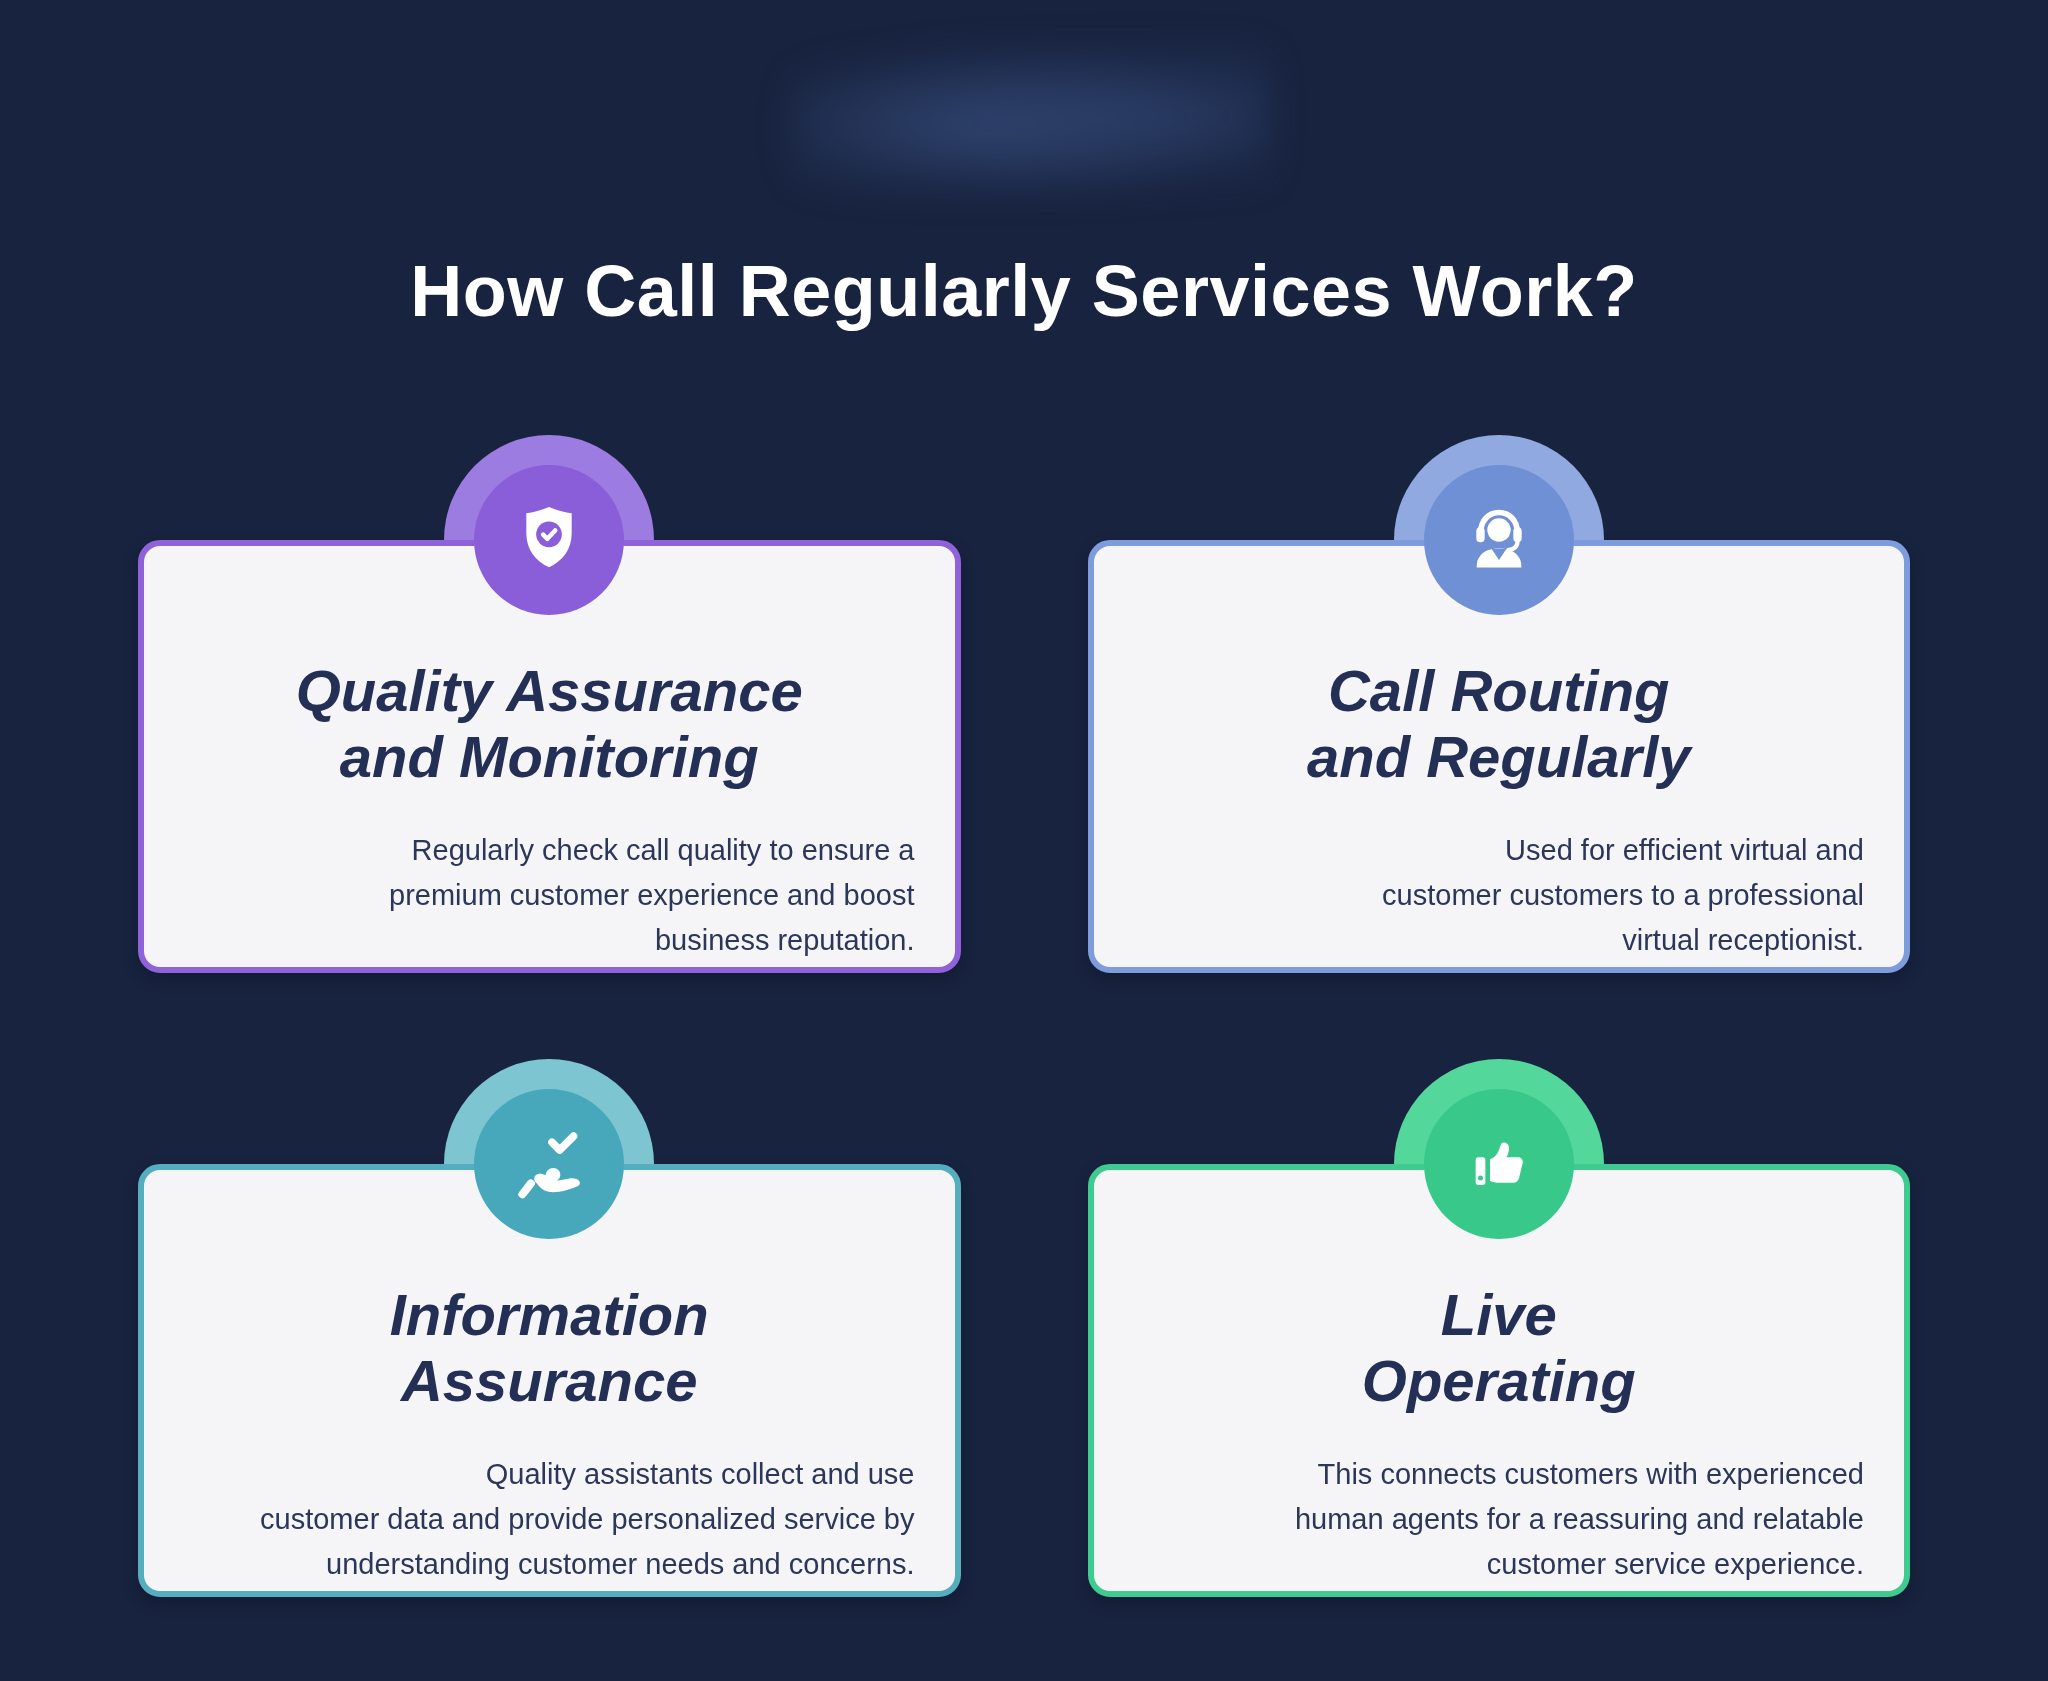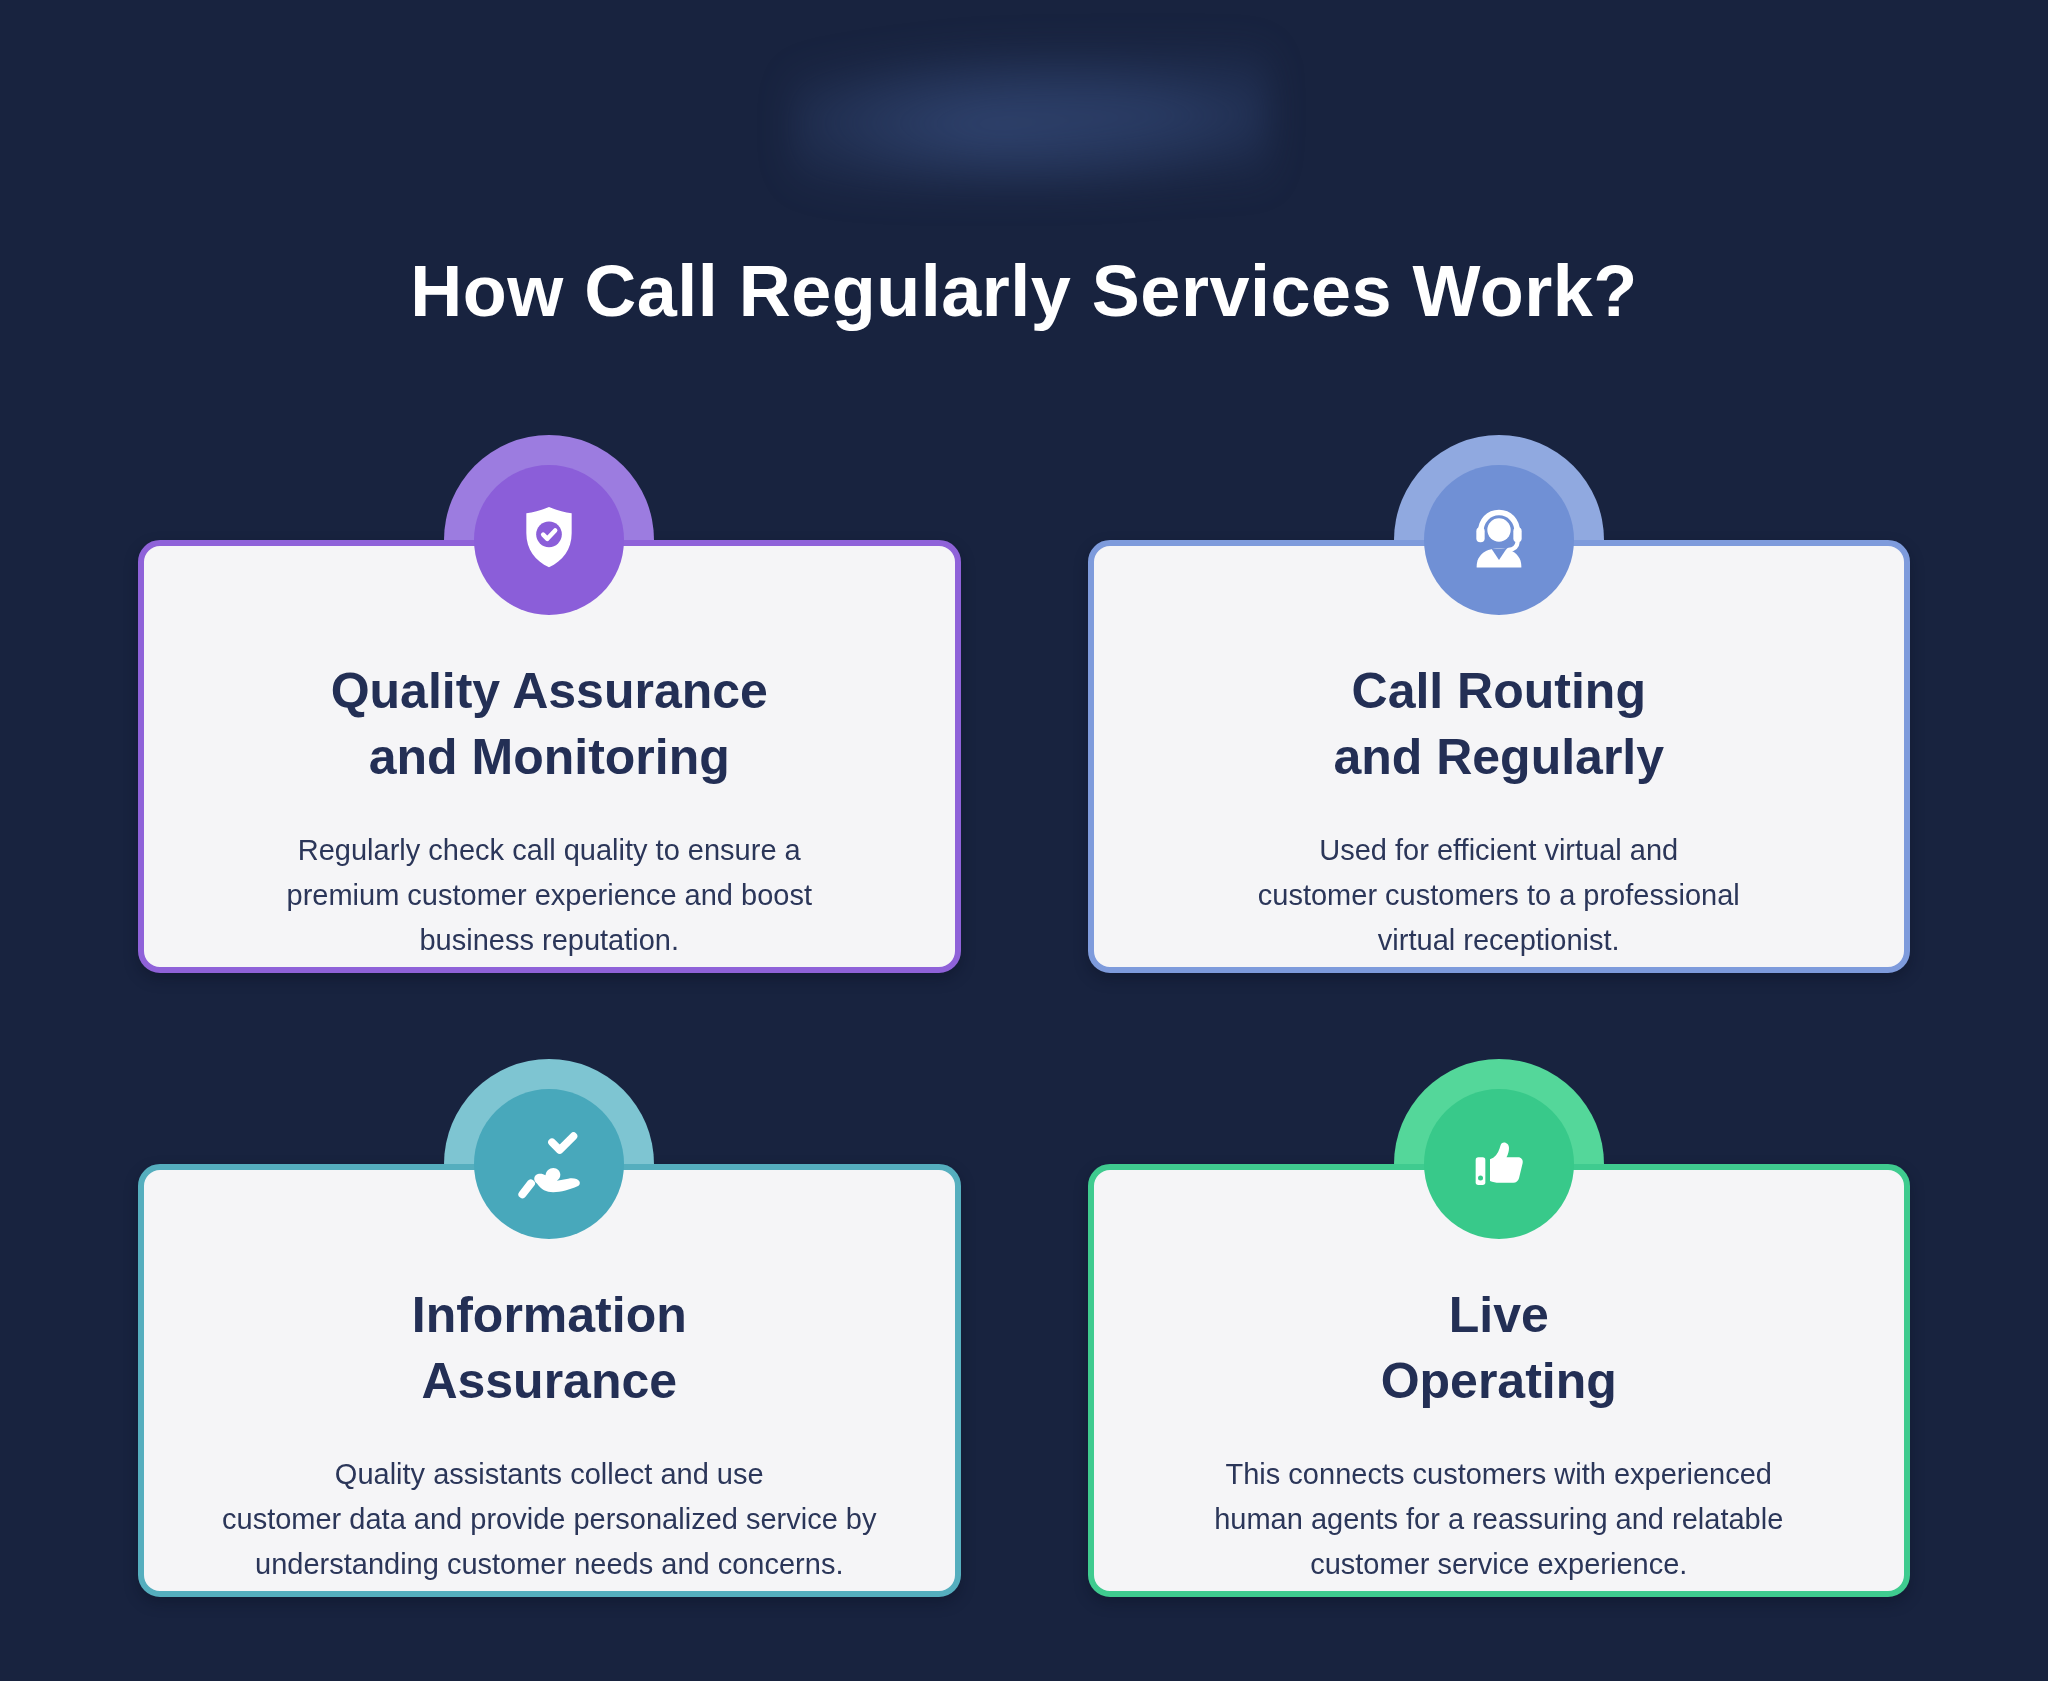--- a/index.html
+++ b/index.html
@@ -63,33 +63,34 @@
     height:433px;
     background:#F5F5F7;
     border:6px solid var(--border);
     border-radius:22px;
     box-shadow:0 6px 14px rgba(8,14,32,.35);
     text-align:center;
     padding:112px 40px 0;
   }
   .card-title{
     margin:0;
-    font-size:50px;
+    font-size:58px;
     line-height:66px;
     font-weight:bold;
     color:var(--title-color);
+    font-style:italic;
   }
   .card-title span{display:block;}
   .card-body{
     margin:38px 0 0;
     font-size:29px;
     line-height:45px;
     color:var(--body-color);
   }
-  .card-body span{display:block;}
+  .card-body span{display:block;text-align:right;}
 </style>
 </head>
 <body>
 
 <div class="page" style="background-color: rgb(24, 35, 63);">
 
   <div class="redacted-logo"></div>
 
   <h1 class="page-title" style="color: rgb(255, 255, 255);">How Call Regularly Services Work?</h1>
 

